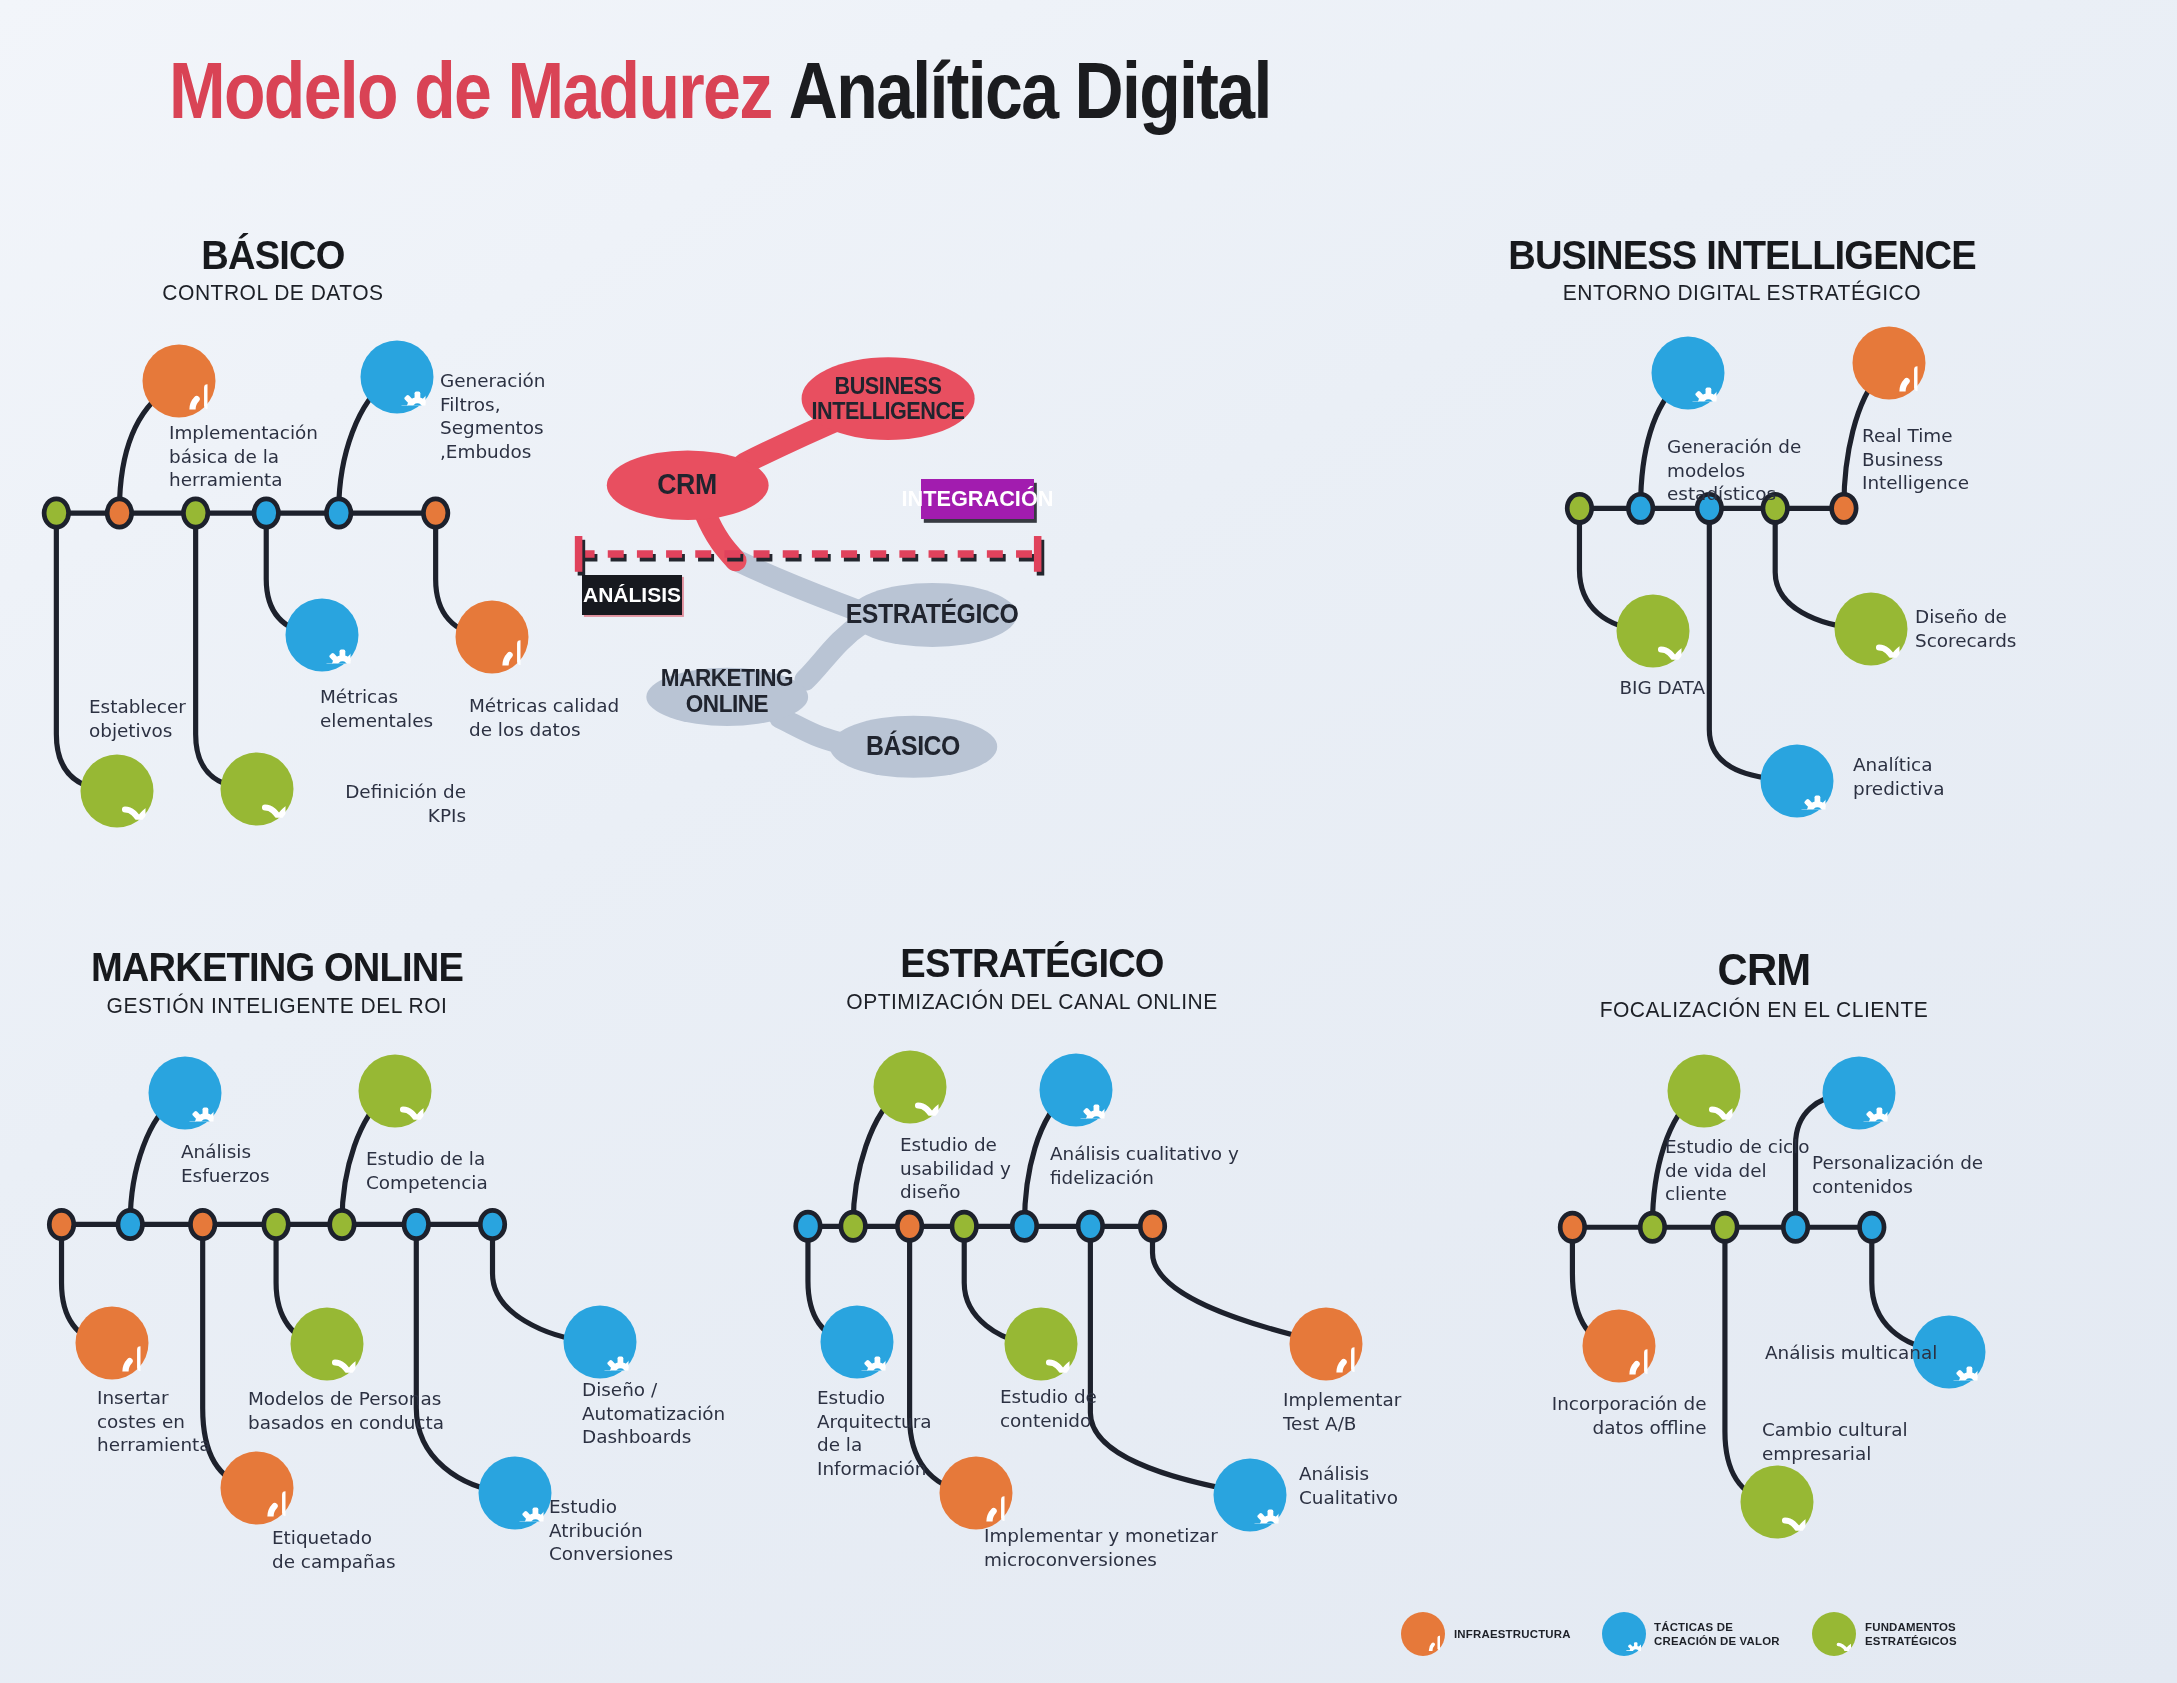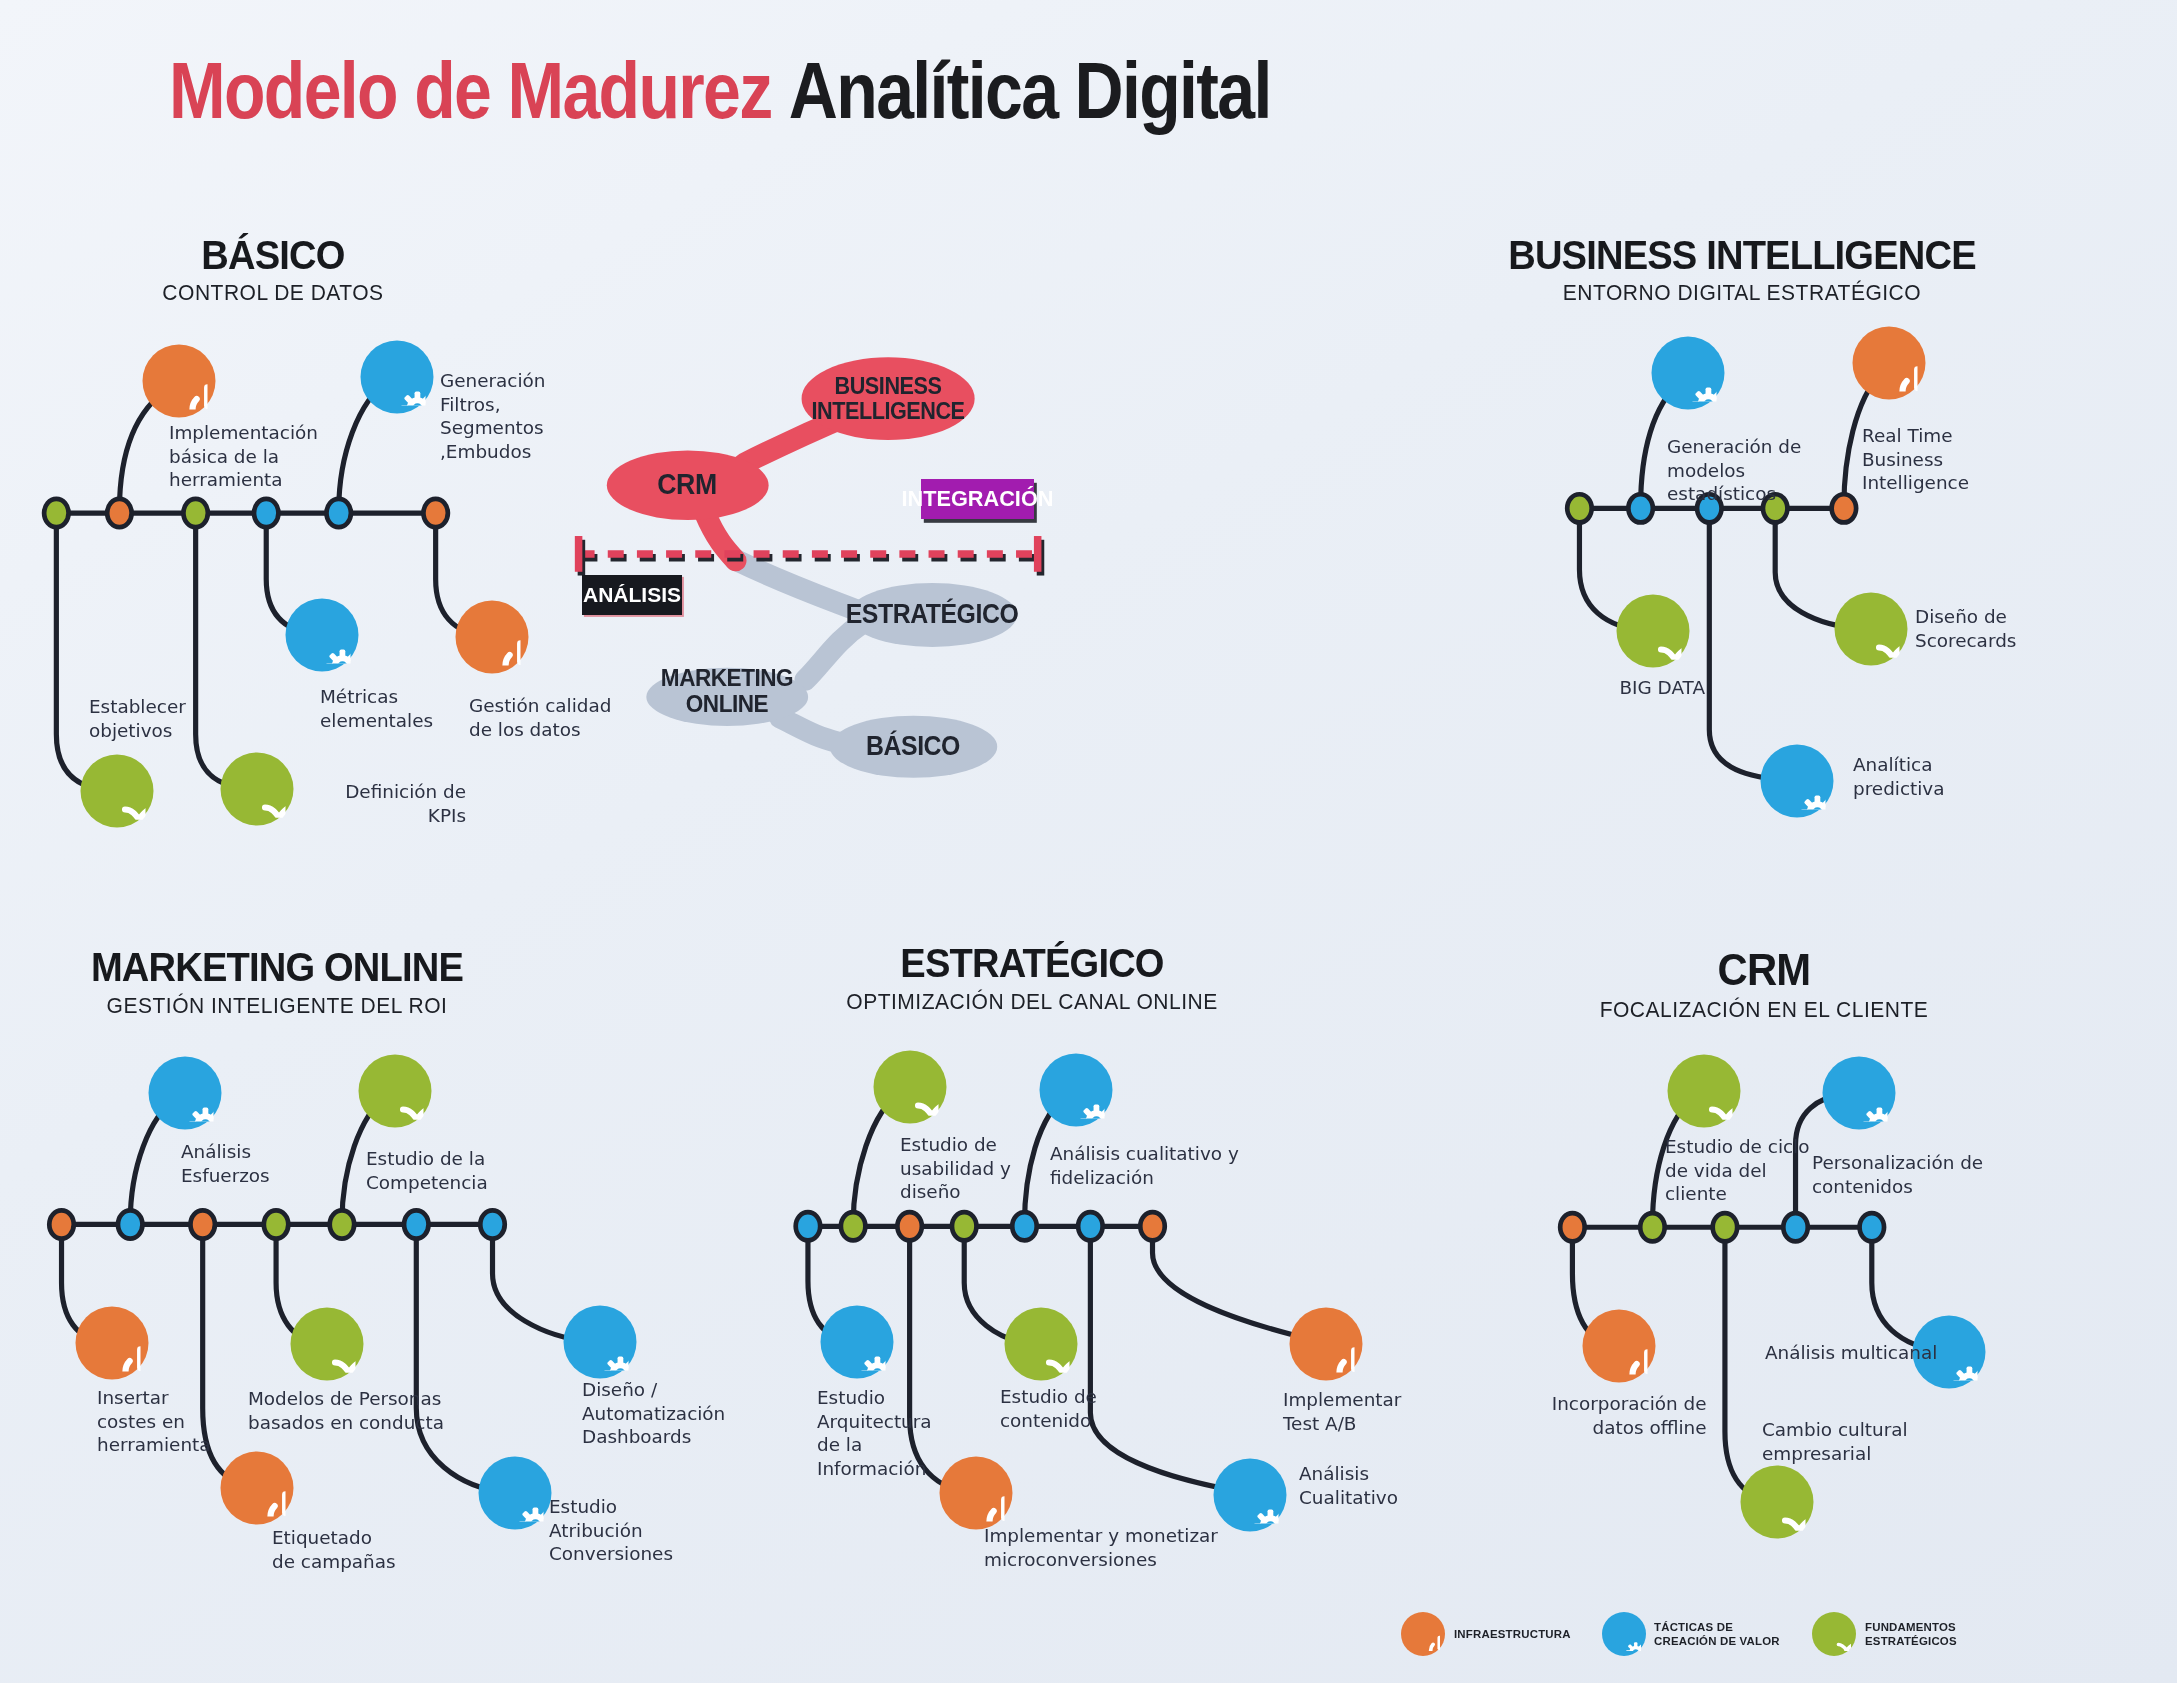--- a/index.html
+++ b/index.html
@@ -169,21 +169,21 @@
   <div class="lbl" style="left:412px;top:143px">Generación
 Filtros,
 Segmentos
 ,Embudos</div>
   <div class="lbl" style="left:61px;top:469px">Establecer
 objetivos</div>
   <div class="lbl c" style="left:301px;top:554px;width:137px">Definición de
 KPIs</div>
   <div class="lbl" style="left:292px;top:459px">Métricas
 elementales</div>
-  <div class="lbl" style="left:441px;top:468px">Gestión calidad
+  <div class="lbl" style="left:441px;top:468px">Métricas calidad
 de los datos</div>
 </div>
 
 <div class="section" id="sec-bi" style="left:1507px;top:226px;width:670px;height:640px">
   <div class="sec-head" style="left:235px;top:7.5px">
     <div class="sec-title">BUSINESS INTELLIGENCE</div>
     <div class="sec-sub">ENTORNO DIGITAL ESTRATÉGICO</div>
   </div>
   <svg class="wires" width="670" height="640" viewBox="0 0 712 680">
     <g stroke="#1d212c" stroke-width="5.5" fill="none" stroke-linecap="round">

